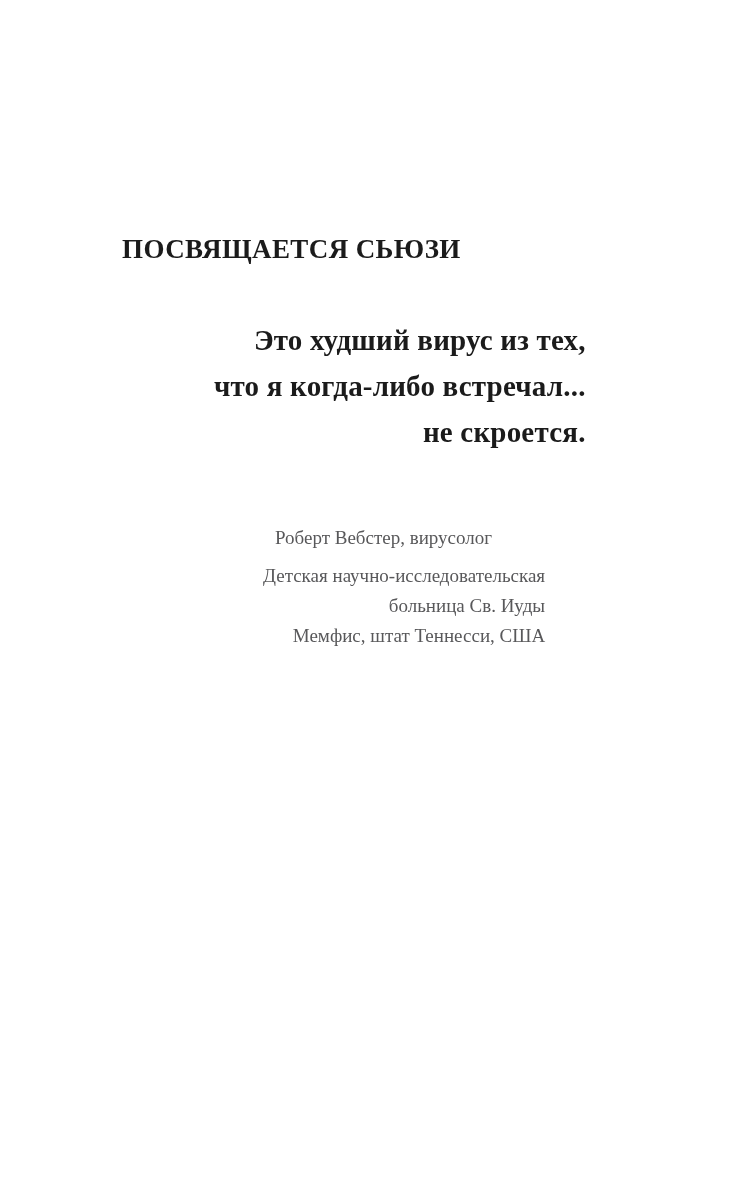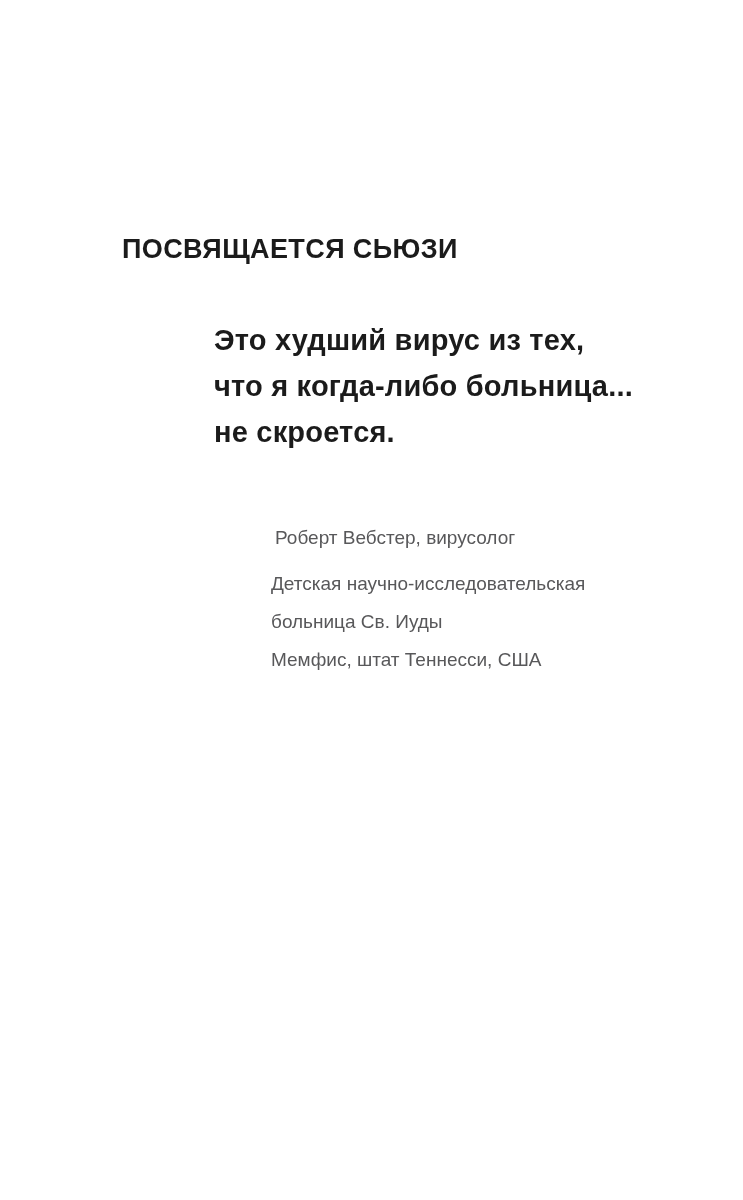--- a/index.html
+++ b/index.html
@@ -5,22 +5,23 @@
   html, body {
     margin: 0;
     padding: 0;
     background: #ffffff;
   }
   .page {
     position: relative;
     width: 727px;
     height: 1200px;
     background: var(--bg, #ffffff);
-    font-family: Liberation Sans, sans-serif;
+    font-family: Liberation Serif, serif;
     overflow: hidden;
+    text-align: right;
   }
   .dedication {
     position: absolute;
     left: 122px;
     top: 233px;
     margin: 0;
     font-size: 27px;
     line-height: 1.2;
     font-weight: bold;
     letter-spacing: 0.4px;
@@ -52,37 +53,37 @@
     font-weight: normal;
     color: var(--text-secondary, #58585a);
   }
   .affiliation {
     position: absolute;
     left: 263px;
     top: 561px;
     margin: 0;
   }
   .affiliation p {
-    margin: 8px;
+    margin: 0;
     font-size: 19px;
     line-height: 30px;
     font-weight: normal;
     color: var(--text-secondary, #58585a);
   }
 </style>
 </head>
 <body>
 
 <div class="page">
 
   <h1 class="dedication">ПОСВЯЩАЕТСЯ СЬЮЗИ</h1>
 
   <blockquote class="quote">
     <p>Это худший вирус из тех,</p>
-    <p>что я когда-либо больница...</p>
+    <p>что я когда-либо встречал...</p>
     <p>не скроется.</p>
   </blockquote>
 
   <p class="author">Роберт Вебстер, вирусолог</p>
 
   <div class="affiliation">
     <p>Детская научно-исследовательская</p>
     <p>больница Св. Иуды</p>
     <p>Мемфис, штат Теннесси, США</p>
   </div>

